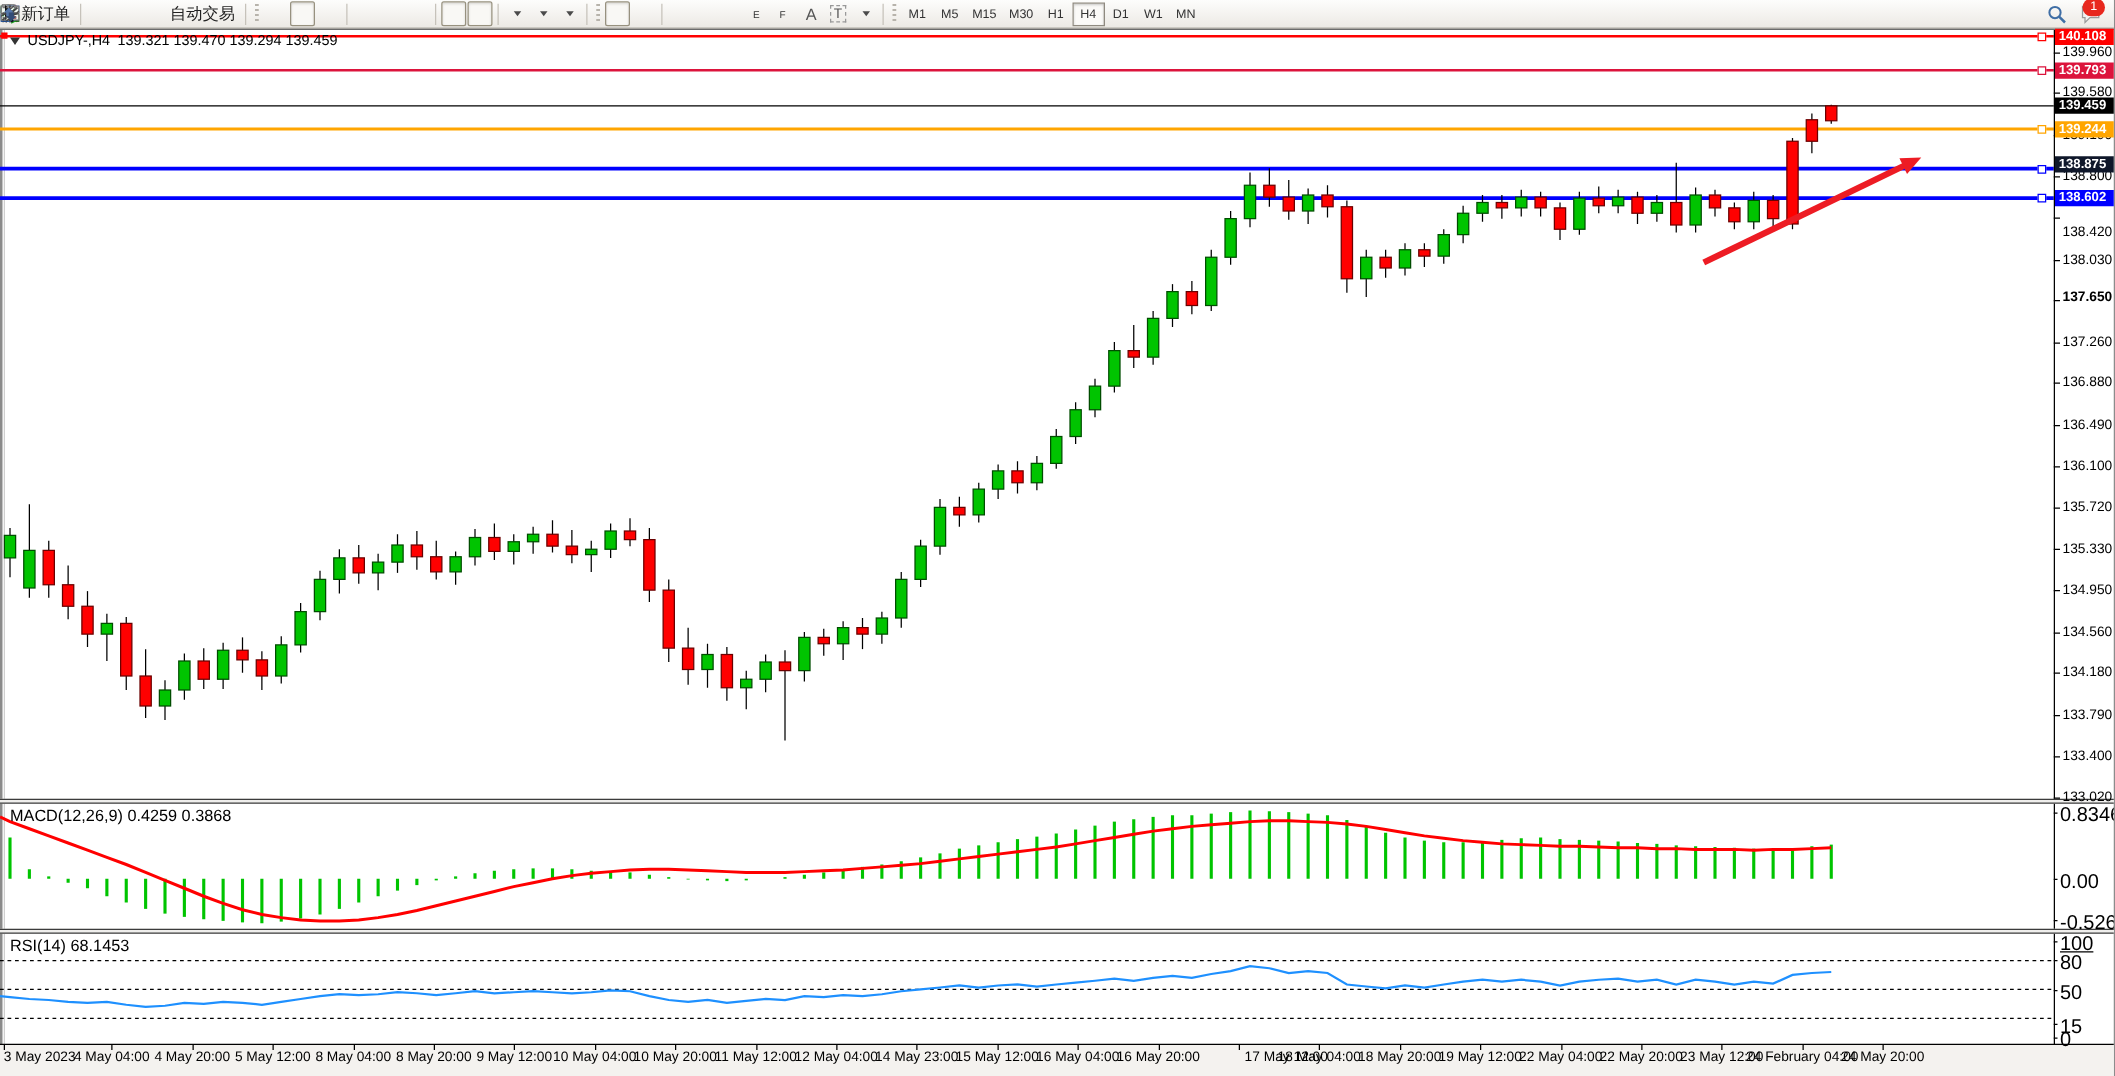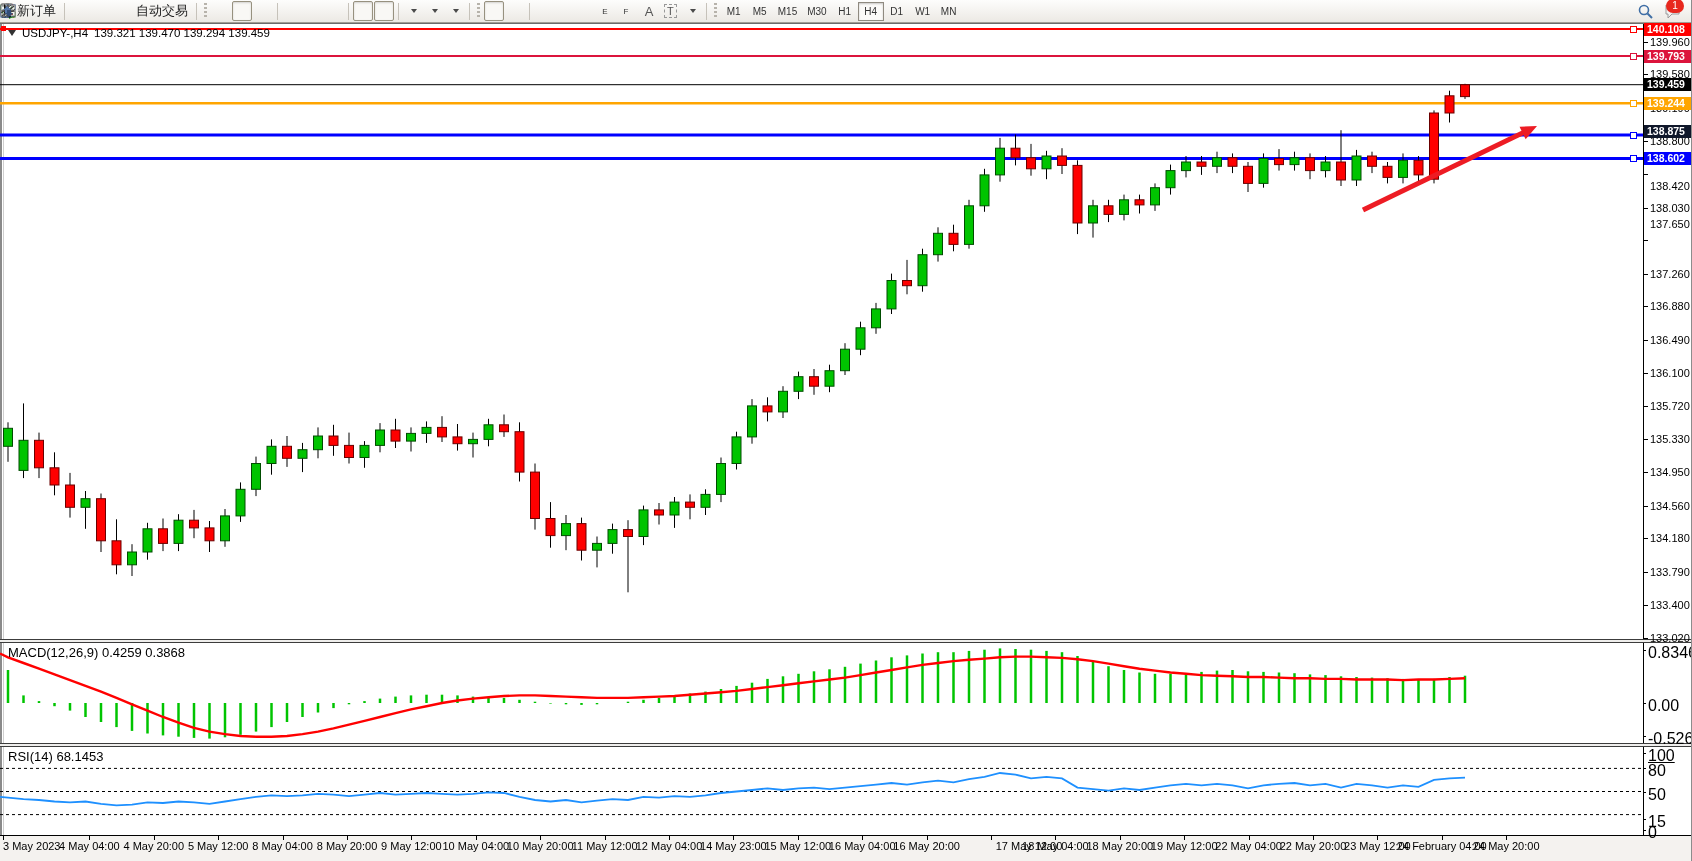--- a/index.html
+++ b/index.html
@@ -855,21 +855,21 @@
     <div class="ptick" style="top: 68.4px;">139.580</div>
     <div class="tmark" style="top: 107.9px;"></div>
     <div class="ptick" style="top: 101.9px;">139.190</div>
     <div class="tmark" style="top: 141.4px;"></div>
     <div class="ptick" style="top: 135.4px;">138.800</div>
     <div class="tmark" style="top: 174px;"></div>
     <div class="ptick" style="top: 180px;">138.420</div>
     <div class="tmark" style="top: 207.5px;"></div>
     <div class="ptick" style="top: 201.5px;">138.030</div>
     <div class="tmark" style="top: 240.1px;"></div>
-    <div class="ptick" style="top: 218px;">137.650</div>
+    <div class="ptick" style="top: 232px; font-weight: bold;">137.650</div>
     <div class="tmark" style="top: 273.6px;"></div>
     <div class="ptick" style="top: 267.6px;">137.260</div>
     <div class="tmark" style="top: 306.3px;"></div>
     <div class="ptick" style="top: 300.3px;">136.880</div>
     <div class="tmark" style="top: 339.8px;"></div>
     <div class="ptick" style="top: 333.8px;">136.490</div>
     <div class="tmark" style="top: 373.3px;"></div>
     <div class="ptick" style="top: 367.3px;">136.100</div>
     <div class="tmark" style="top: 405.9px;"></div>
     <div class="ptick" style="top: 399.9px;">135.720</div>

